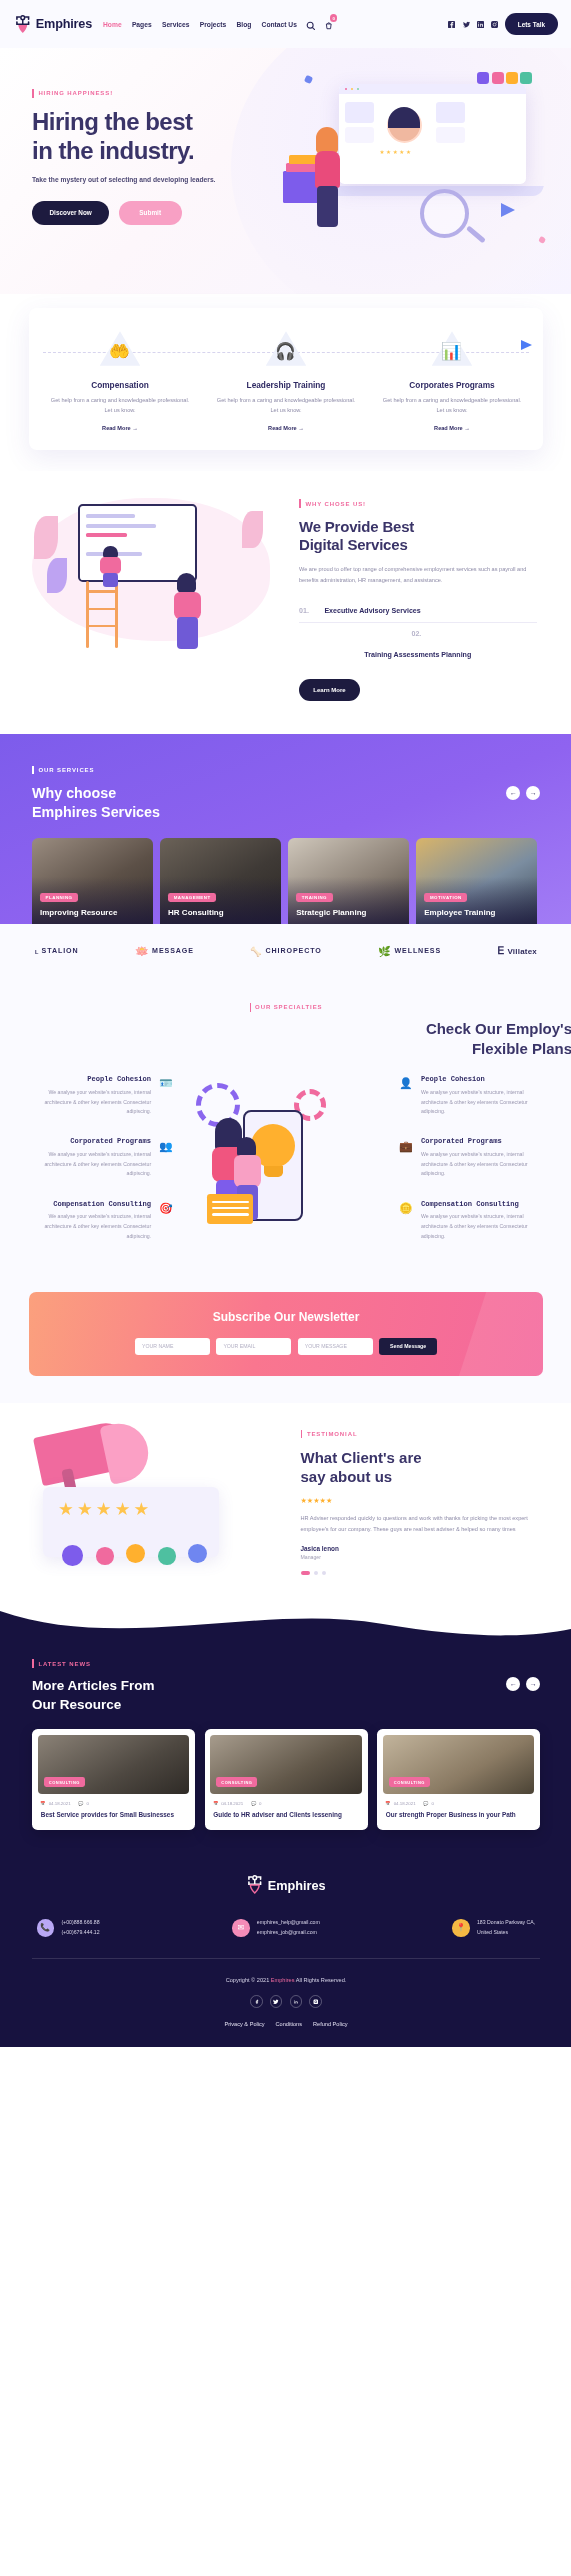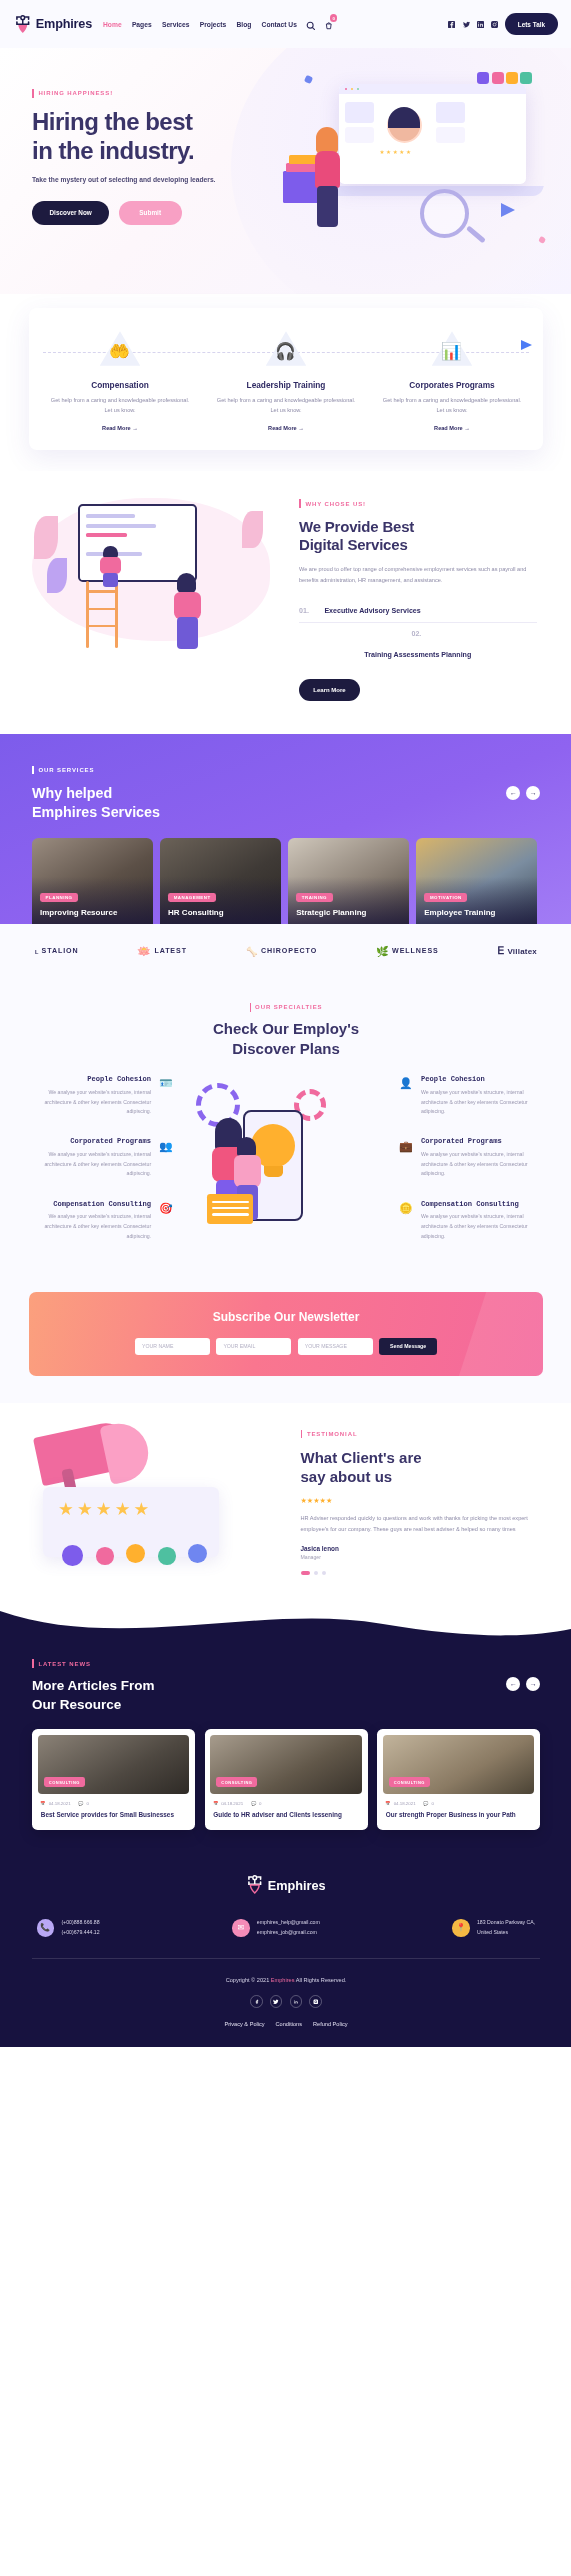--- a/index.html
+++ b/index.html
@@ -158,21 +158,21 @@
     background:#fafaff; display:flex; align-items:center; justify-content:space-between;
     padding:20.6px 35px 22px;
   }
   .brand { display:flex; align-items:center; gap:3.2px; color:#2e2a5b; }
   .brand-name { font-size:7.1px; font-weight:700; letter-spacing:0.9px; }
   .brand-name.thin { letter-spacing:0.2px; font-size:8px; }
 
   
   .plans { background:#fafaff; padding:20.6px 0 27px; text-align:center; position:relative; }
   .center-eyebrow { display:inline-flex; align-items:center; gap:4px; margin-bottom:7.1px; }
-  .plans h2 { font-size:15px; line-height:1.35; font-weight:700; color:#3a3468; }
+  .plans h2 { font-size:15px; line-height:1.35; font-weight:700; color:#3a3468;text-align:right; }
   .plans-grid { display:flex; align-items:flex-start; margin-top:16px; padding:0 24px; }
   .plans-col { width:151px; }
   .feat { margin-bottom:20.6px; display:flex; align-items:flex-start; gap:6.4px; }
   .feat.left { flex-direction:row; text-align:right; }
   .feat.left .feat-txt { order:1; flex:1; }
   .feat.left .feat-ico { order:2; }
   .feat.right { text-align:left; }
   .feat-ico { width:17.5px; height:17.5px; flex:0 0 17.5px; display:flex; align-items:center; justify-content:center; font-size:11px; color:#7d5ceb; }
   .feat h4 { font-size:7.1px; font-weight:700; color:#2f2a63; margin-bottom:4.8px;font-family:Liberation Mono, monospace; }
   .feat p { font-size:5.2px; line-height:1.85; color:#9a97b0; }
@@ -485,21 +485,21 @@
   </section>
 
   <section class="purple">
     <div class="purple-head">
       <div>
         <div class="eyebrow">
           <span class="eyebrow-bar"></span>
           <span class="eyebrow-txt">OUR SERVICES</span>
         </div>
         <h2>
-          <span>Why helped</span><br>
+          <span>Why choose</span><br>
           <span>Emphires Services</span>
         </h2>
       </div>
       <div class="arrows">
         <button class="arrow-btn">←</button>
         <button class="arrow-btn">→</button>
       </div>
     </div>
 
     <div class="cards-row">
@@ -530,21 +530,21 @@
     </div>
   </section>
 
   <section class="brands">
     <div class="brand">
       <span style="font-size:5.6px;font-weight:700;align-self:flex-end;">L</span>
       <span class="brand-name">STALION</span>
     </div>
     <div class="brand">
       <span style="font-size:11px;">🪷</span>
-      <span class="brand-name">LATEST</span>
+      <span class="brand-name">MESSAGE</span>
     </div>
     <div class="brand">
       <span style="font-size:9.5px;">🦴</span>
       <span class="brand-name">CHIROPECTO</span>
     </div>
     <div class="brand">
       <span style="font-size:10.3px;">🌿</span>
       <span class="brand-name">WELLNESS</span>
     </div>
     <div class="brand">
@@ -553,21 +553,21 @@
     </div>
   </section>
 
   <section class="plans">
     <div class="center-eyebrow">
       <span class="eyebrow-bar"></span>
       <span class="eyebrow-txt">OUR SPECIALTIES</span>
     </div>
     <h2>
       <span>Check Our Employ's</span><br>
-      <span>Discover Plans</span>
+      <span>Flexible Plans</span>
     </h2>
 
     <div class="plans-grid">
       <div class="plans-col">
         <div class="feat left">
           <div class="feat-txt">
             <h4>People Cohesion</h4>
             <p>We analyse your website's structure, internal architecture &amp; other key elements Consectetur adipiscing.</p>
           </div>
           <div class="feat-ico">🪪</div>

